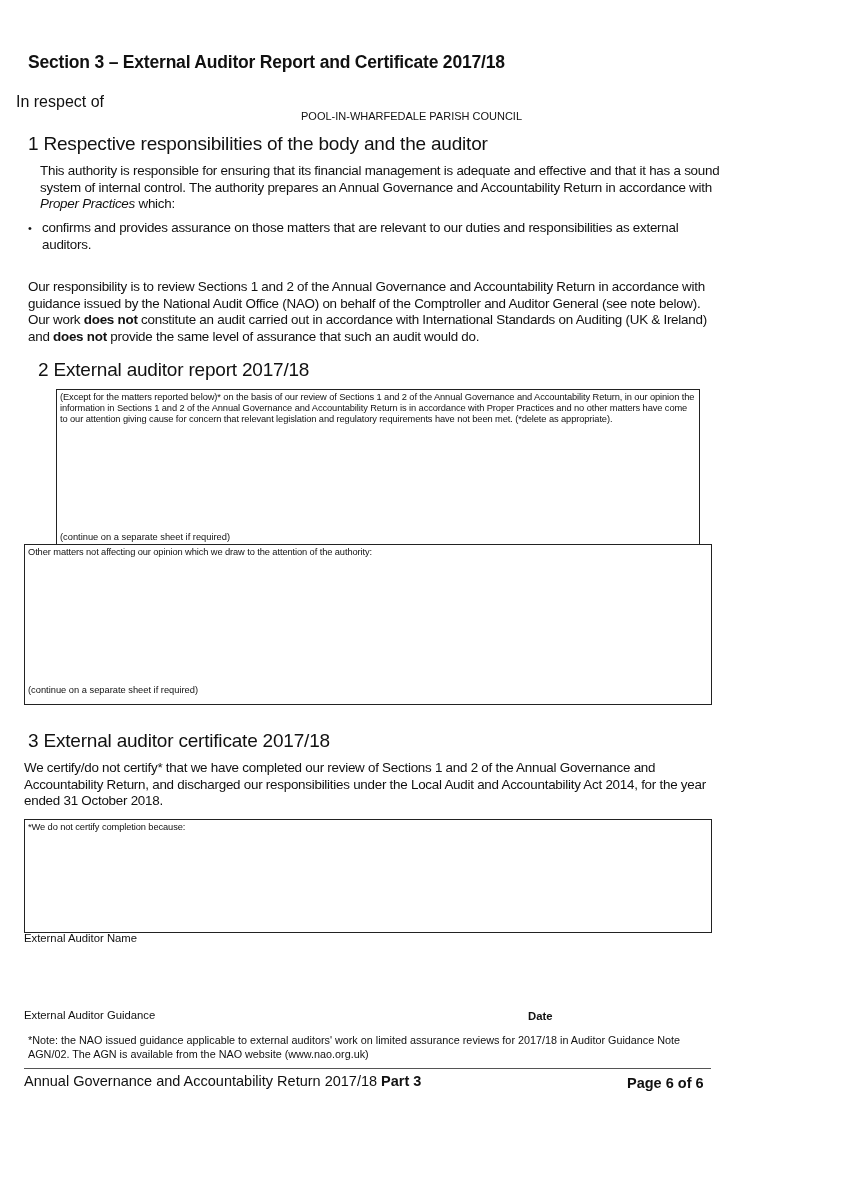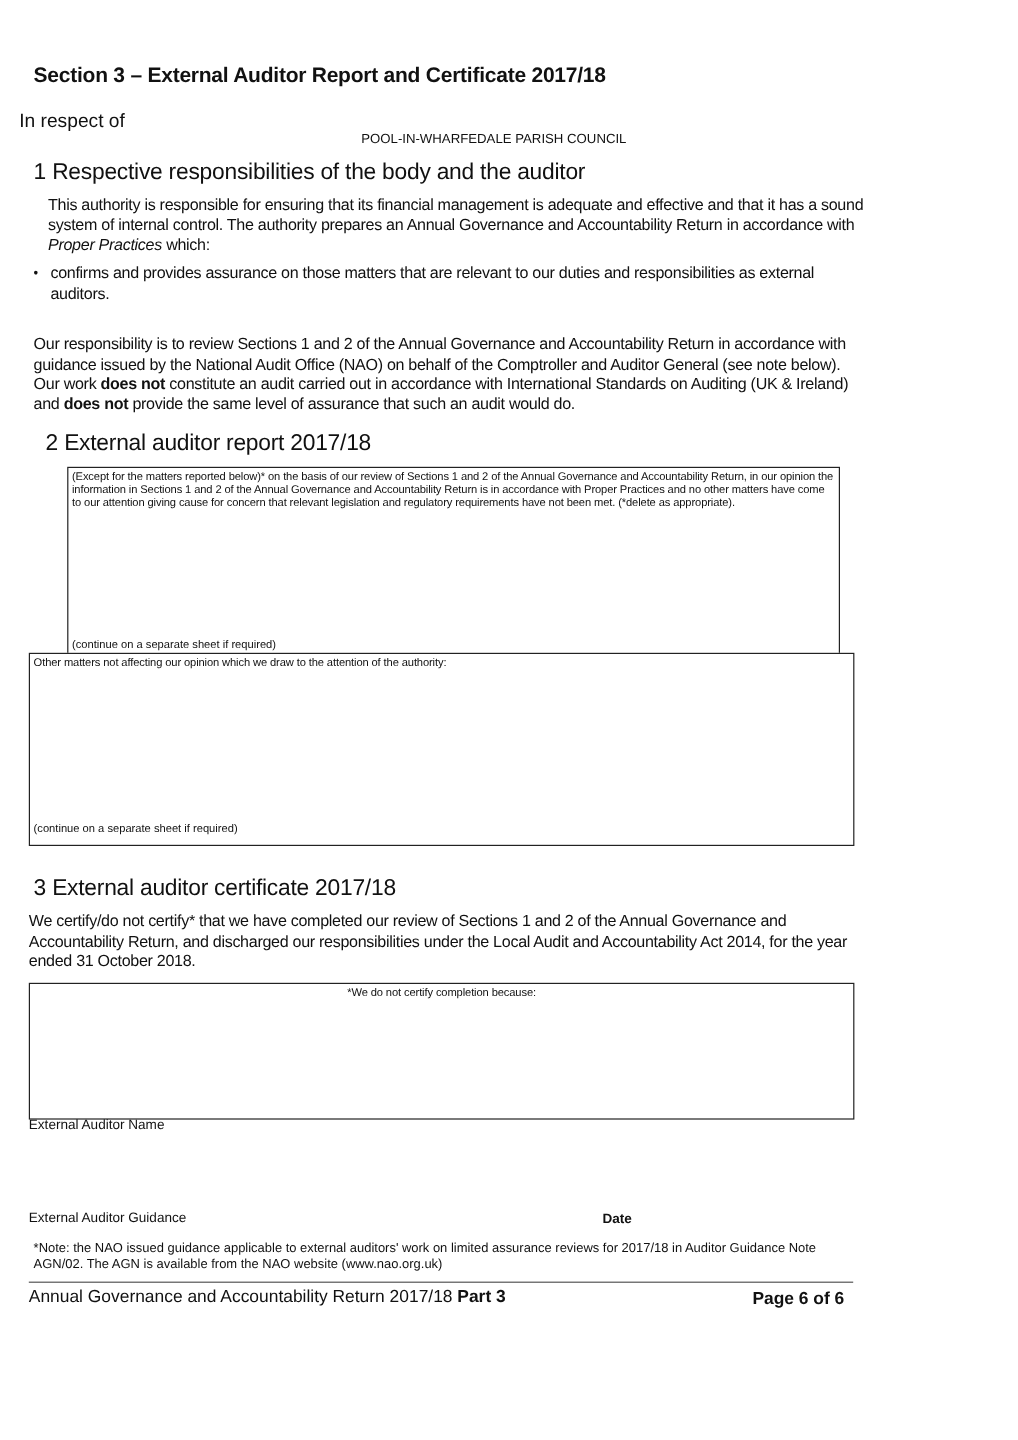--- a/index.html
+++ b/index.html
@@ -56,27 +56,27 @@
 
 <div class="abs box" style="left:24px; top:544px; width:688px; height:161px;">
   <div class="box-text">Other matters not affecting our opinion which we draw to the attention of the authority:</div>
   <div class="continue">(continue on a separate sheet if required)</div>
 </div>
 
 <div class="abs h2" style="left:28px; top:730px;">3  External auditor certificate 2017/18</div>
 
 <div class="abs body-text" style="left:24px; top:760px; width:690px;">We certify/do not certify* that we have completed our review of Sections 1 and 2 of the Annual Governance and Accountability Return, and discharged our responsibilities under the Local Audit and Accountability Act 2014, for the year ended 31 October 2018.</div>
 
-<div class="abs box" style="left:24px; top:819px; width:688px; height:114px;text-align:center;">
+<div class="abs box" style="left:24px; top:819px; width:688px; height:114px;">
   <div class="box-text">*We do not certify completion because:</div>
 </div>
 
 <div class="abs small-label" style="left:24px; top:932px;">External Auditor Name</div>
 <div class="abs small-label" style="left:24px; top:1009px;">External Auditor Guidance</div>
-<div class="abs small-label" style="left:464px; top:1010px; font-weight:bold;padding-left:38px;">Date</div>
+<div class="abs small-label" style="left:490px; top:1010px; font-weight:bold;padding-left:38px;">Date</div>
 
 <div class="abs note" style="left:28px; top:1033px; width:660px;">*Note: the NAO issued guidance applicable to external auditors' work on limited assurance reviews for 2017/18 in Auditor Guidance Note AGN/02. The AGN is available from the NAO website (www.nao.org.uk)</div>
 
 <div class="abs rule" style="top:1068px;"></div>
 
 <div class="abs footer-left">
   <span>Annual Governance and Accountability Return 2017/18 </span><b>Part 3</b>
 </div>
 <div class="abs footer-right">Page 6 of 6</div>
 

